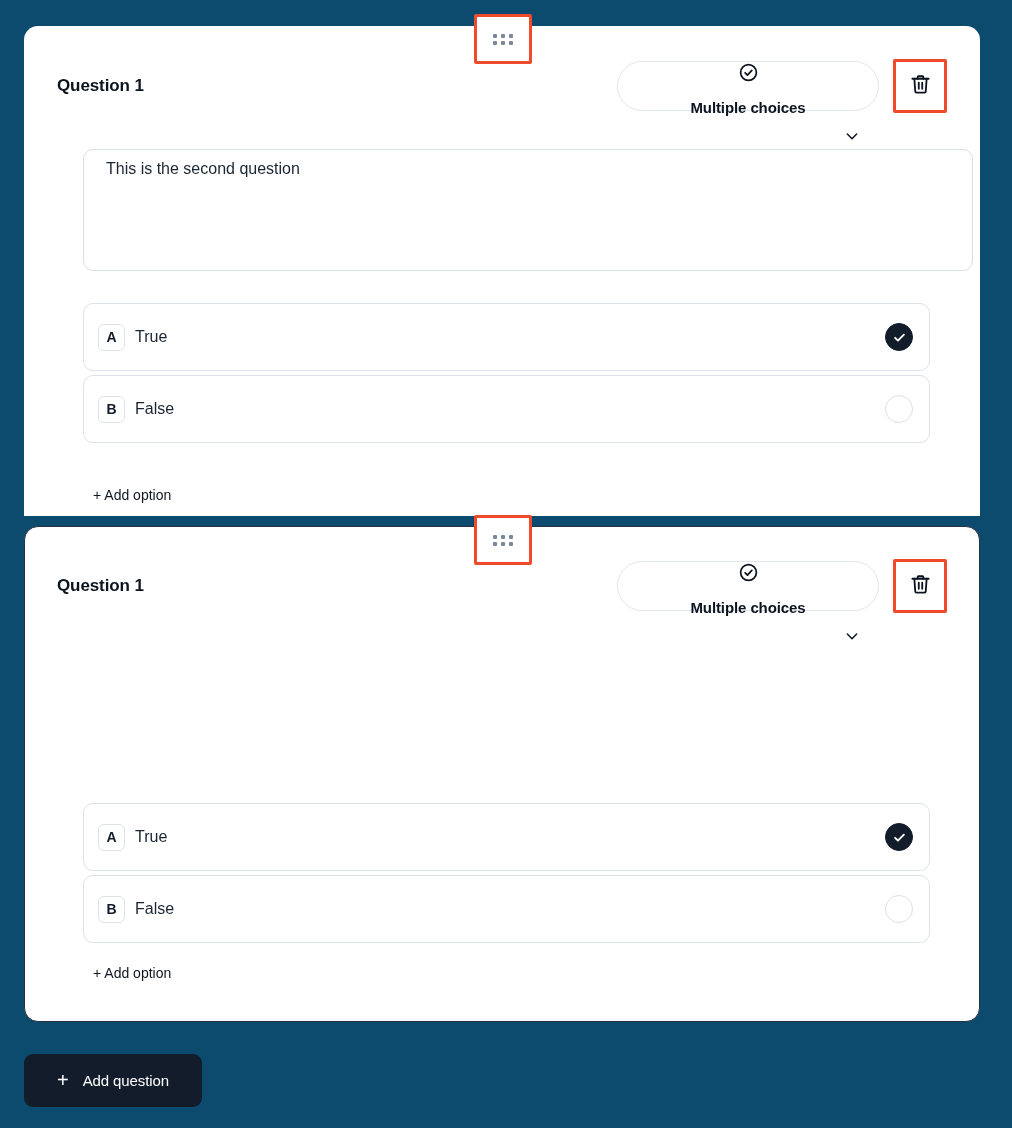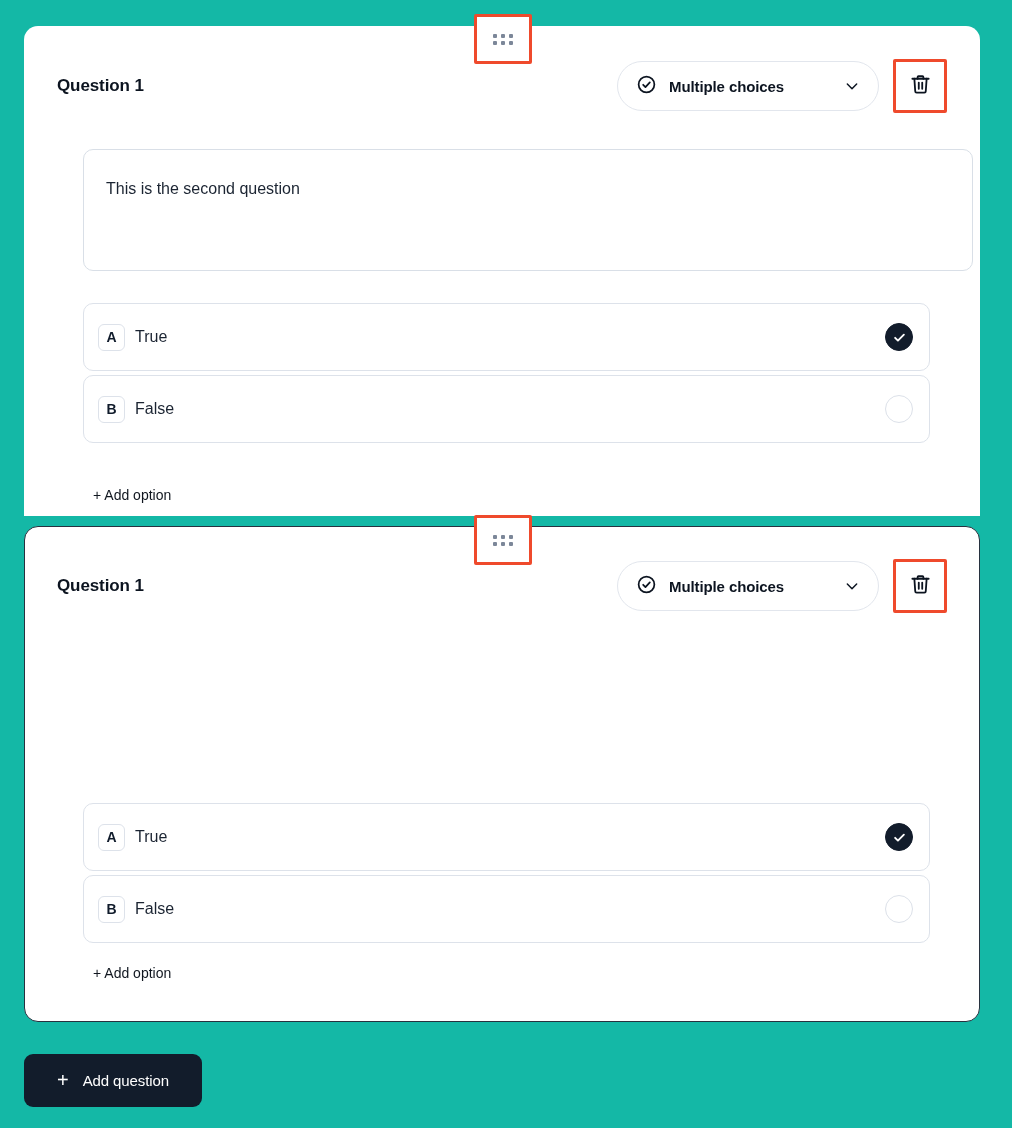--- a/index.html
+++ b/index.html
@@ -9,21 +9,21 @@
     height: 1128px;
     background: #f7f8fb;
     font-family: "Liberation Sans", sans-serif;
     -webkit-font-smoothing: antialiased;
   }
 
   .page {
     position: relative;
     width: 1012px;
     height: 1128px;
-    background: #14b8a6;
+    background: #0c4a6e;
     overflow: hidden;
   }
 
   
   .q-card {
     position: absolute;
     left: 24px;
     width: 956px;
     background: #ffffff;
     border-radius: 14px;
@@ -99,20 +99,21 @@
     display: flex;
     align-items: center;
     gap: 12px;
     width: 262px;
     height: 50px;
     padding: 0 18px;
     background: #ffffff;
     border: 1px solid #e2e6ed;
     border-radius: 25px;
     cursor: pointer;
+    flex-direction: column;
   }
   .type-label {
     font-size: 15px;
     font-weight: 700;
     color: #0c1420;
     letter-spacing: -0.1px;
   }
   .chev { margin-left: auto; display: flex; }
 
   
@@ -137,21 +138,21 @@
   
   .q-text {
     position: absolute;
     left: 58px;
     top: 122px;
     width: 890px;
     height: 122px;
     border: 1px solid #d9dfe7;
     border-radius: 10px;
     background: #fff;
-    padding: 28px 22px;
+    padding: 8px 22px;
     font-size: 16px;
     color: #1b2432;
     line-height: 1.4;
     cursor: text;
   }
 
   
   .options {
     position: absolute;
     left: 58px;

